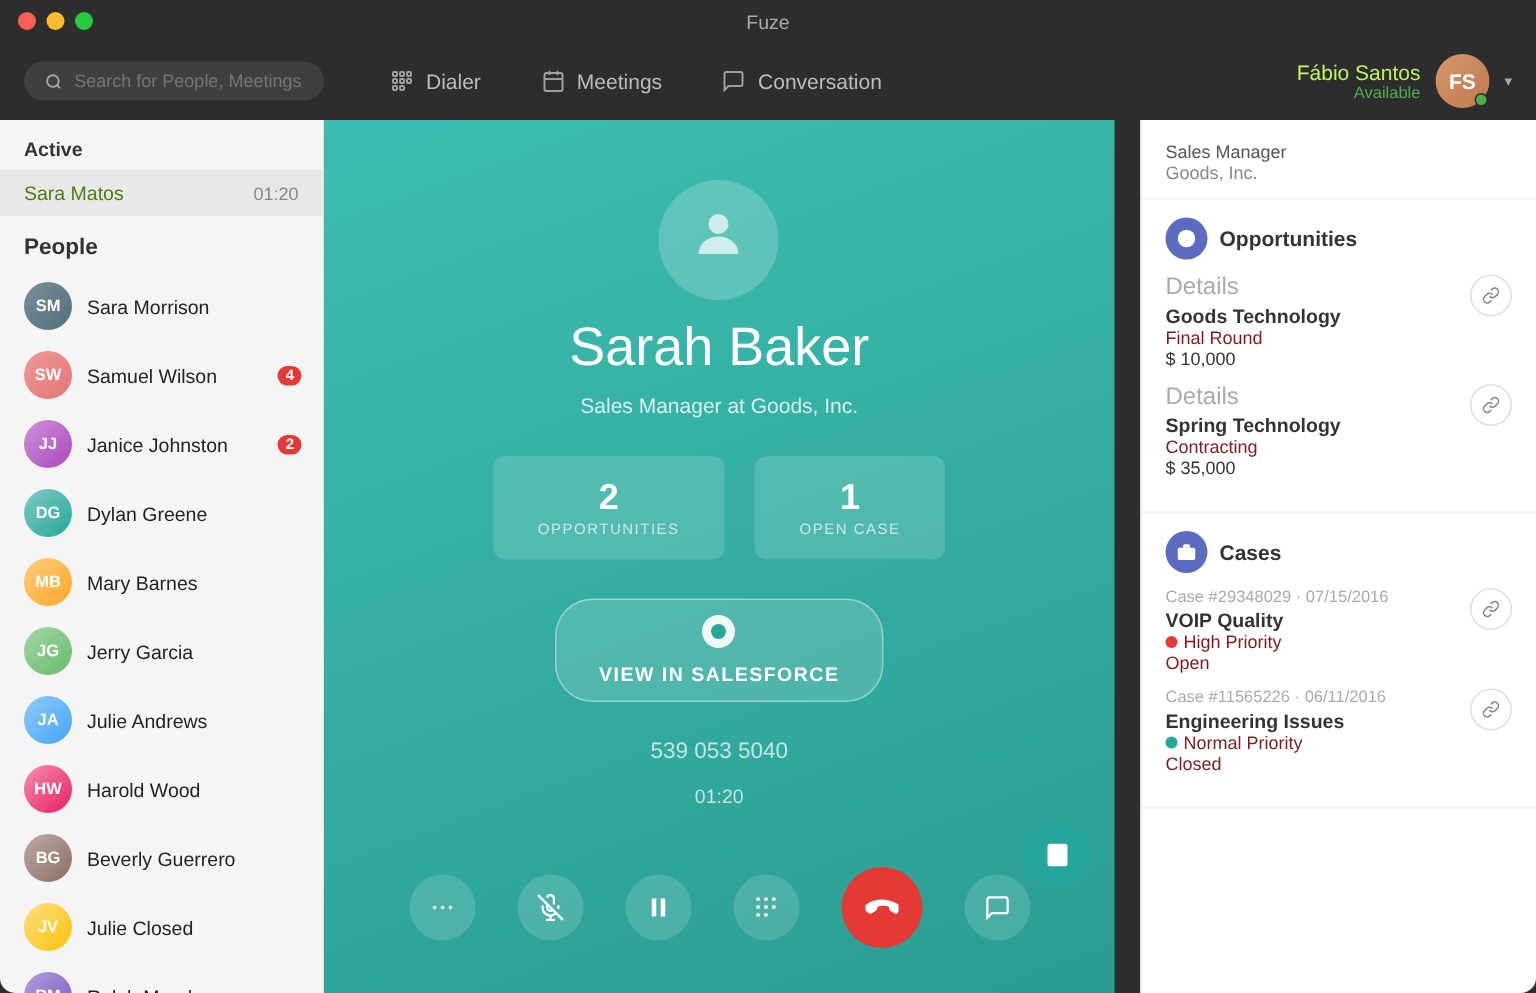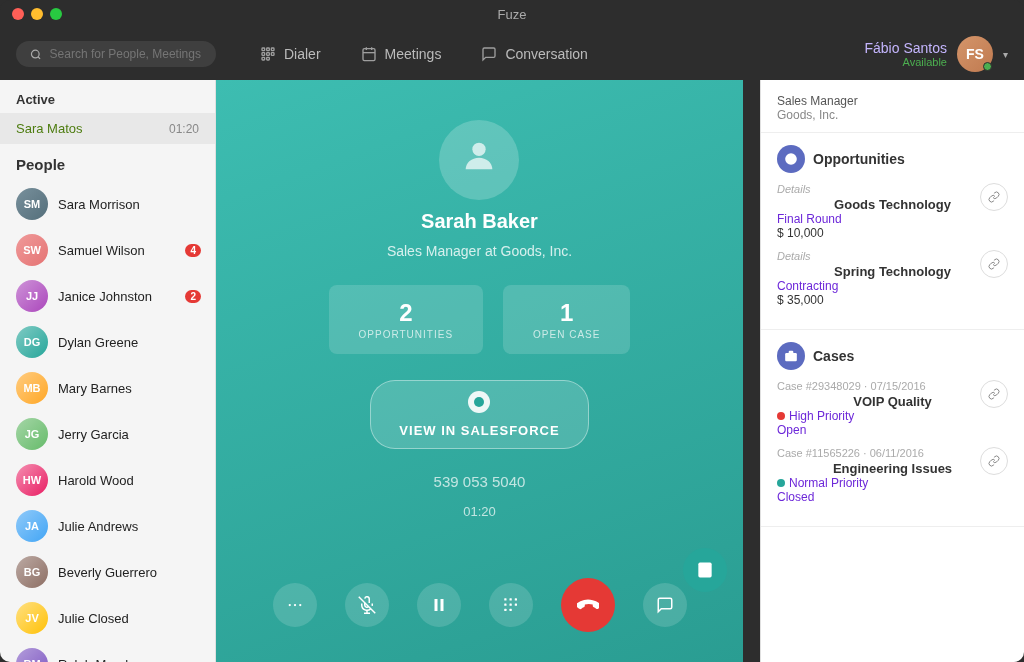--- a/index.html
+++ b/index.html
@@ -83,21 +83,21 @@
       border-radius: 6px;
     }
     .nav-item svg { opacity: 0.8; }
     .user-area {
       display: flex;
       align-items: center;
       gap: 10px;
       margin-left: auto;
     }
     .user-info { text-align: right; }
-    .user-name { color: #c4b5fd; font-size: 14px; font-weight: 500; }
+    .user-name { color: #bef264; font-size: 14px; font-weight: 500; }
     .user-status { color: #4caf50; font-size: 11px; }
     .avatar-container { position: relative; }
     .avatar {
       width: 36px; height: 36px;
       border-radius: 50%;
       background: #888;
       display: flex; align-items: center; justify-content: center;
       font-size: 14px; color: #fff; font-weight: 600;
       overflow: hidden;
     }
@@ -199,21 +199,21 @@
       gap: 10px;
       margin-top: 10px;
     }
     .call-avatar-circle {
       width: 80px; height: 80px;
       border-radius: 50%;
       background: rgba(255,255,255,0.2);
       display: flex; align-items: center; justify-content: center;
     }
     .call-avatar-icon { font-size: 36px; color: rgba(255,255,255,0.7); }
-    .call-name { font-size: 20px; color: #fff; font-weight: 700; }
+    .call-name { font-size: 36px; color: #fff; font-weight: 400; }
     .call-title { font-size: 14px; color: rgba(255,255,255,0.8); }
     .call-stats {
       display: flex;
       gap: 20px;
       margin-top: 16px;
     }
     .call-stat-box {
       background: rgba(255,255,255,0.15);
       border-radius: 8px;
       padding: 14px 30px;
@@ -314,23 +314,23 @@
       border-radius: 50%;
       background: #5c6bc0;
       display: flex; align-items: center; justify-content: center;
       flex-shrink: 0;
     }
     .rp-section-title { font-size: 14px; font-weight: 600; color: #333; }
     .rp-item {
       margin-bottom: 10px;
       position: relative;
     }
-    .rp-item-label { font-size: 11px; color: #aaa; margin-bottom: 2px; font-style: italic; }
-    .rp-item-name { font-size: 13px; color: #333; font-weight: 600; text-align: center; }
-    .rp-item-sub { font-size: 12px; color: #6d28d9; }
+    .rp-item-label { font-size: 16px; color: #aaa; margin-bottom: 2px; }
+    .rp-item-name { font-size: 13px; color: #333; font-weight: 600; }
+    .rp-item-sub { font-size: 12px; color: #7f1d1d; }
     .rp-item-value { font-size: 12px; color: #333; }
     .rp-link-icon {
       position: absolute;
       right: 0;
       top: 0;
       width: 28px; height: 28px;
       border-radius: 50%;
       border: 1.5px solid #ddd;
       display: flex; align-items: center; justify-content: center;
       cursor: pointer;
@@ -459,27 +459,27 @@
       <div class="person-avatar av-5">MB</div>
       <span class="person-name">Mary Barnes</span>
 
     </div>
         <div class="person-item">
       <div class="person-avatar av-6">JG</div>
       <span class="person-name">Jerry Garcia</span>
 
     </div>
         <div class="person-item">
+      <div class="person-avatar av-7">JA</div>
+      <span class="person-name">Julie Andrews</span>
+
+    </div>
+        <div class="person-item">
       <div class="person-avatar av-8">HW</div>
       <span class="person-name">Harold Wood</span>
-
-    </div>
-        <div class="person-item">
-      <div class="person-avatar av-7">JA</div>
-      <span class="person-name">Julie Andrews</span>
 
     </div>
         <div class="person-item">
       <div class="person-avatar av-9">BG</div>
       <span class="person-name">Beverly Guerrero</span>
 
     </div>
         <div class="person-item">
       <div class="person-avatar av-10">JV</div>
       <span class="person-name">Julie Closed</span>

